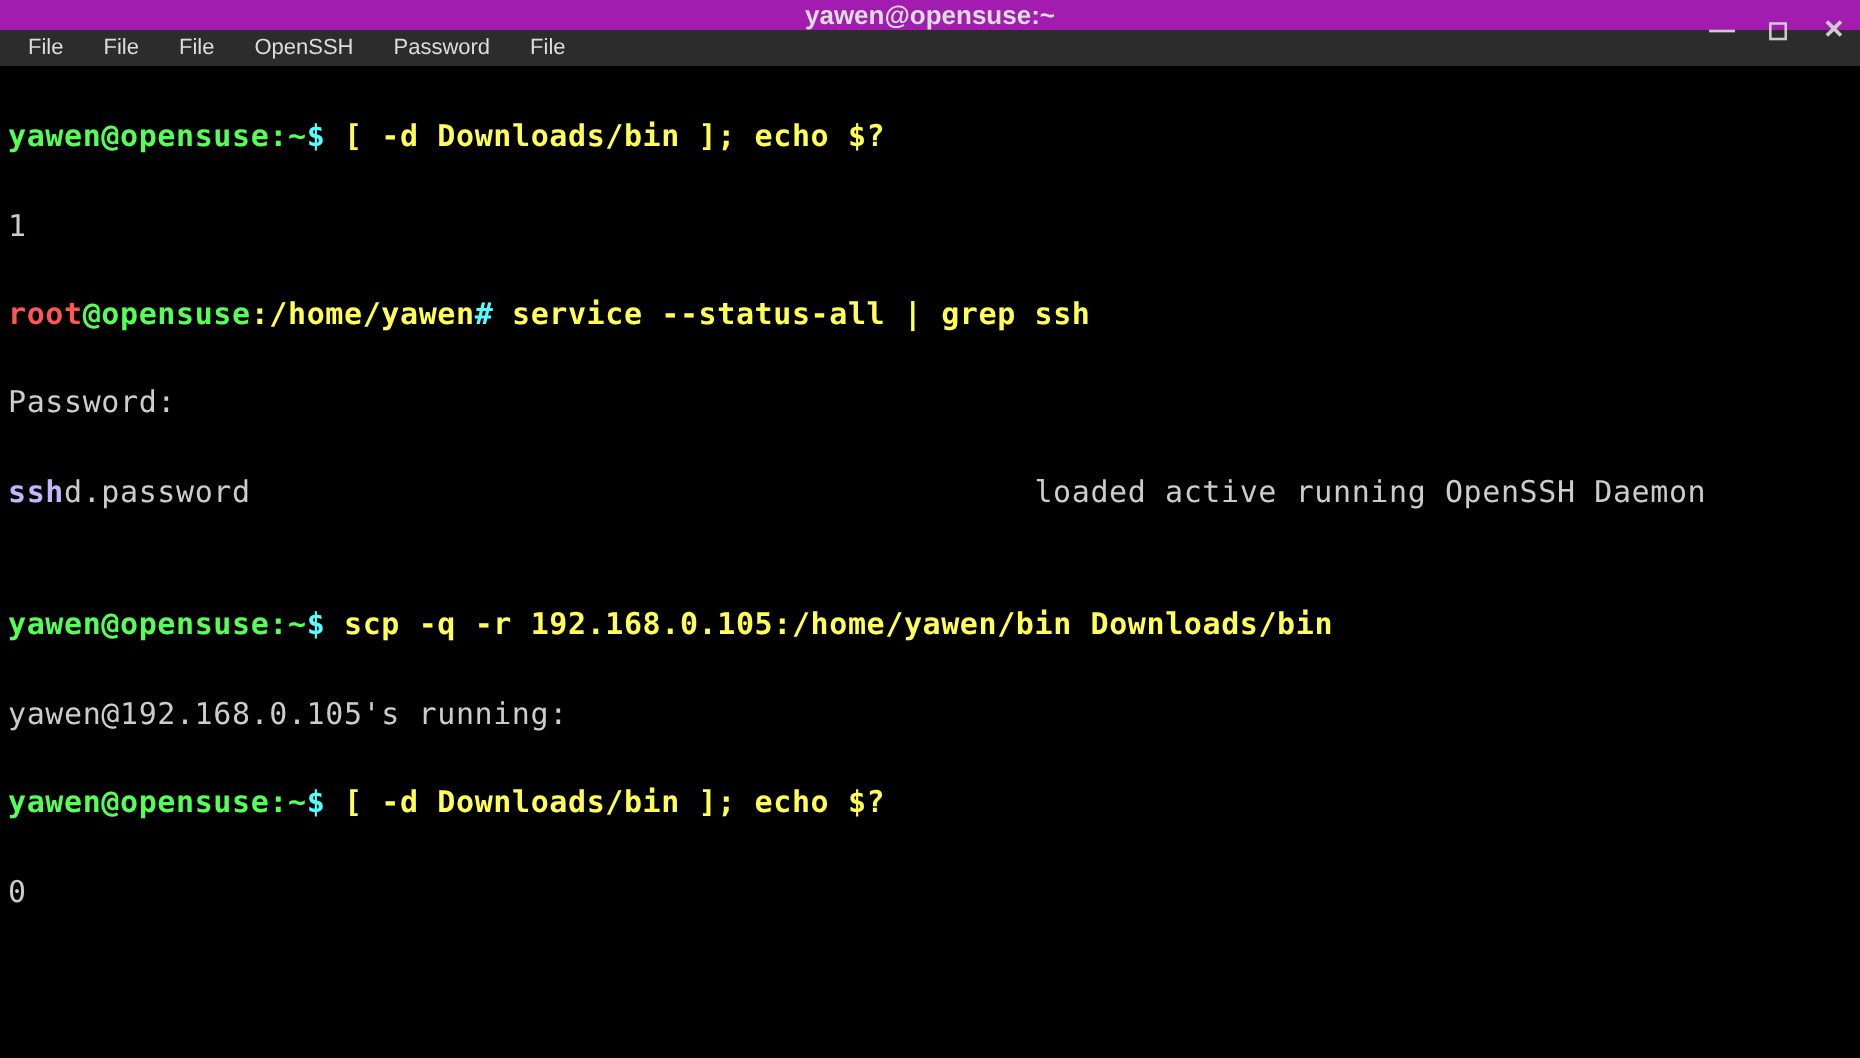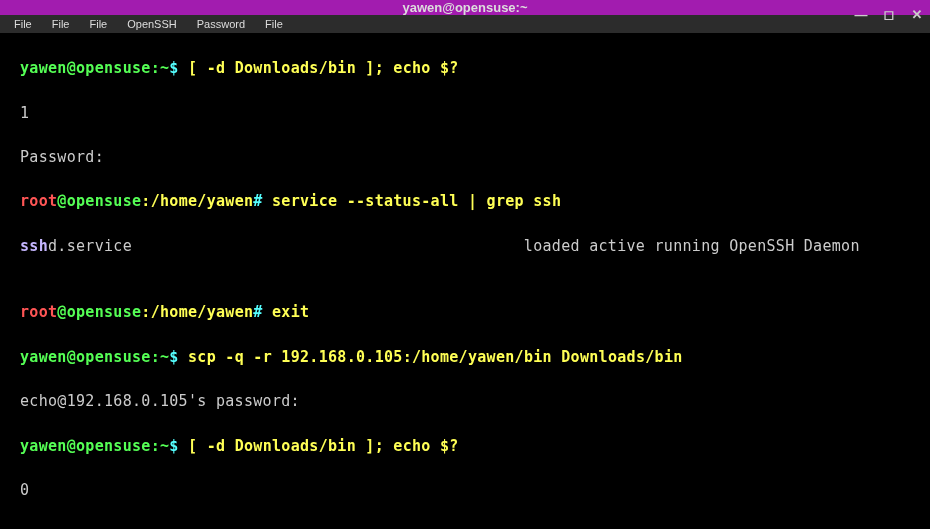--- a/index.html
+++ b/index.html
@@ -74,21 +74,21 @@
     .dollar { color: #55ffff; font-weight: bold; }
     .root-user { color: #ff5555; font-weight: bold; }
     .root-at { color: #55ff55; font-weight: bold; }
     .root-host { color: #55ff55; font-weight: bold; }
     .root-colon { color: #ffff55; font-weight: bold; }
     .root-path { color: #ffff55; font-weight: bold; }
     .root-dollar { color: #55ffff; font-weight: bold; }
     .cmd { color: #ffff55; font-weight: bold; }
     .out { color: #ccc; }
     .ssh-red { color: #c4b5fd; font-weight: bold; }
-    .line { display: block; margin-left: 16px; }
+    .line { display: block; }
   </style>
 </head>
 <body>
 
 <div class="titlebar">
   <span>yawen@opensuse:~</span>
   <div class="controls">
     <span>—</span>
     <span>◻</span>
     <span>✕</span>
@@ -100,27 +100,26 @@
   <span class="item">File</span>
   <span class="item">File</span>
   <span class="item">OpenSSH</span>
   <span class="item">Password</span>
   <span class="item">File</span>
 </div>
 
 <div class="terminal">
 <span class="line"><span class="user">yawen</span><span class="at">@</span><span class="host">opensuse</span><span class="colon">:</span><span class="path">~</span><span class="dollar">$</span><span class="cmd"> [ -d Downloads/bin ]; echo $?</span></span>
 <span class="line out">1</span>
+<span class="line"><span class="root-user">root</span><span class="root-at">@</span><span class="root-host">opensuse</span><span class="root-colon">:</span><span class="root-path">/home/yawen</span><span class="root-dollar">#</span><span class="cmd"> service --status-all | grep ssh</span></span>
 <span class="line out">Password:</span>
-<span class="line"><span class="root-user">root</span><span class="root-at">@</span><span class="root-host">opensuse</span><span class="root-colon">:</span><span class="root-path">/home/yawen</span><span class="root-dollar">#</span><span class="cmd"> service --status-all | grep ssh</span></span>
-<span class="line"><span class="ssh-red">ssh</span><span class="out">d.service                                          loaded active running OpenSSH Daemon</span></span>
+<span class="line"><span class="ssh-red">ssh</span><span class="out">d.password                                          loaded active running OpenSSH Daemon</span></span>
 <span class="line out"></span>
-<span class="line"><span class="root-user">root</span><span class="root-at">@</span><span class="root-host">opensuse</span><span class="root-colon">:</span><span class="root-path">/home/yawen</span><span class="root-dollar">#</span><span class="cmd"> exit</span></span>
 <span class="line"><span class="user">yawen</span><span class="at">@</span><span class="host">opensuse</span><span class="colon">:</span><span class="path">~</span><span class="dollar">$</span><span class="cmd"> scp -q -r 192.168.0.105:/home/yawen/bin Downloads/bin</span></span>
-<span class="line out">echo@192.168.0.105's password:</span>
+<span class="line out">yawen@192.168.0.105's running:</span>
 <span class="line"><span class="user">yawen</span><span class="at">@</span><span class="host">opensuse</span><span class="colon">:</span><span class="path">~</span><span class="dollar">$</span><span class="cmd"> [ -d Downloads/bin ]; echo $?</span></span>
 <span class="line out">0</span>
 
 
 
 
 
 
 
 

